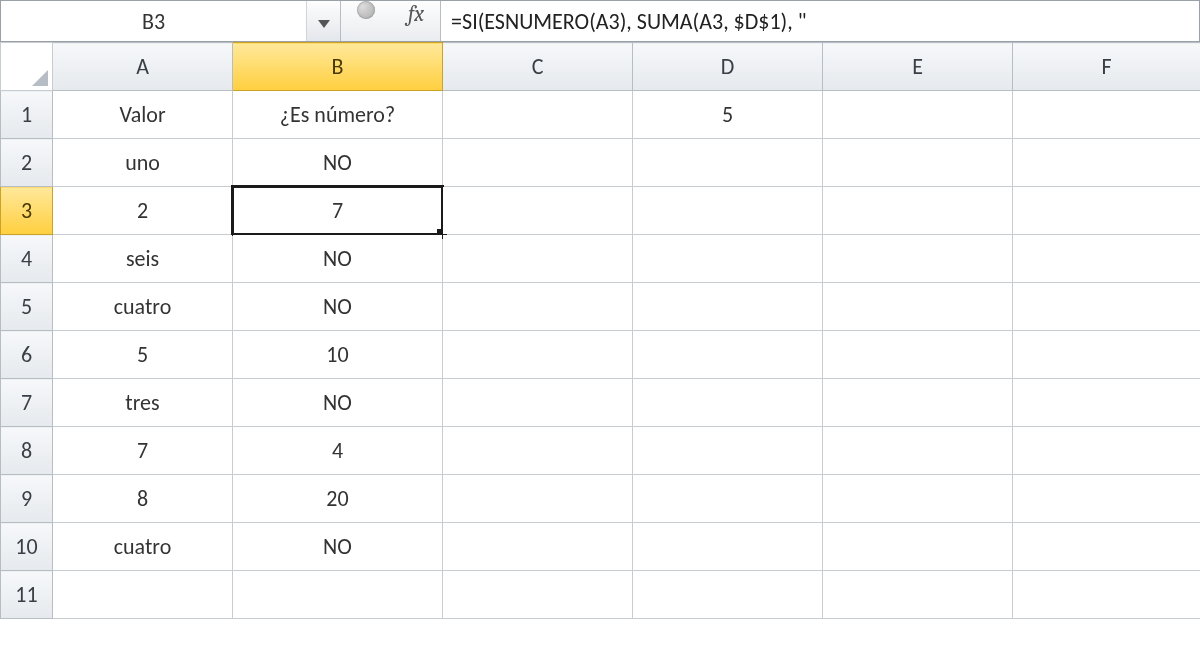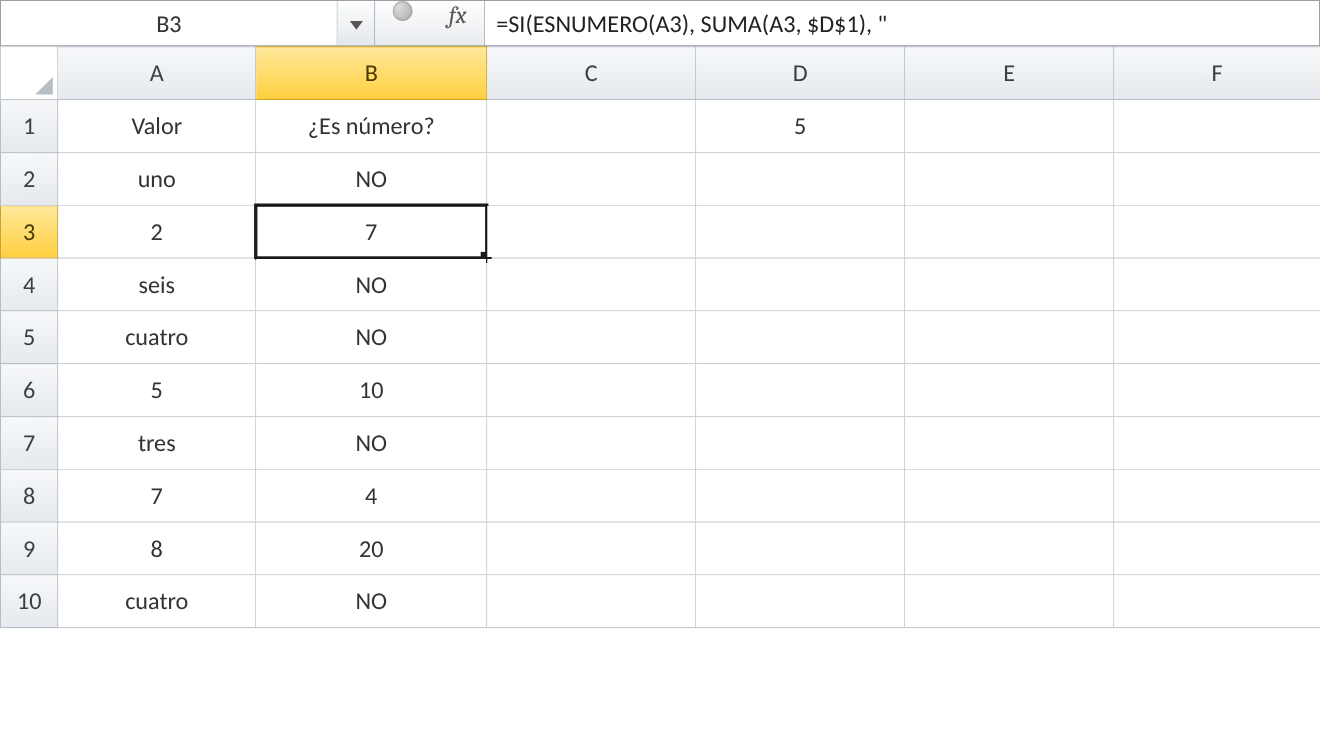--- a/index.html
+++ b/index.html
@@ -317,14 +317,23 @@
   <tr>
     <th class="row-head">10</th>
     <td>cuatro</td>
     <td>NO</td>
     <td></td>
     <td></td>
     <td></td>
     <td></td>
   </tr>
 
+  <tr>
+    <th class="row-head">11</th>
+    <td></td>
+    <td></td>
+    <td></td>
+    <td></td>
+    <td></td>
+    <td></td>
+  </tr>
 </tbody>
   </table>
 
 </body></html>

